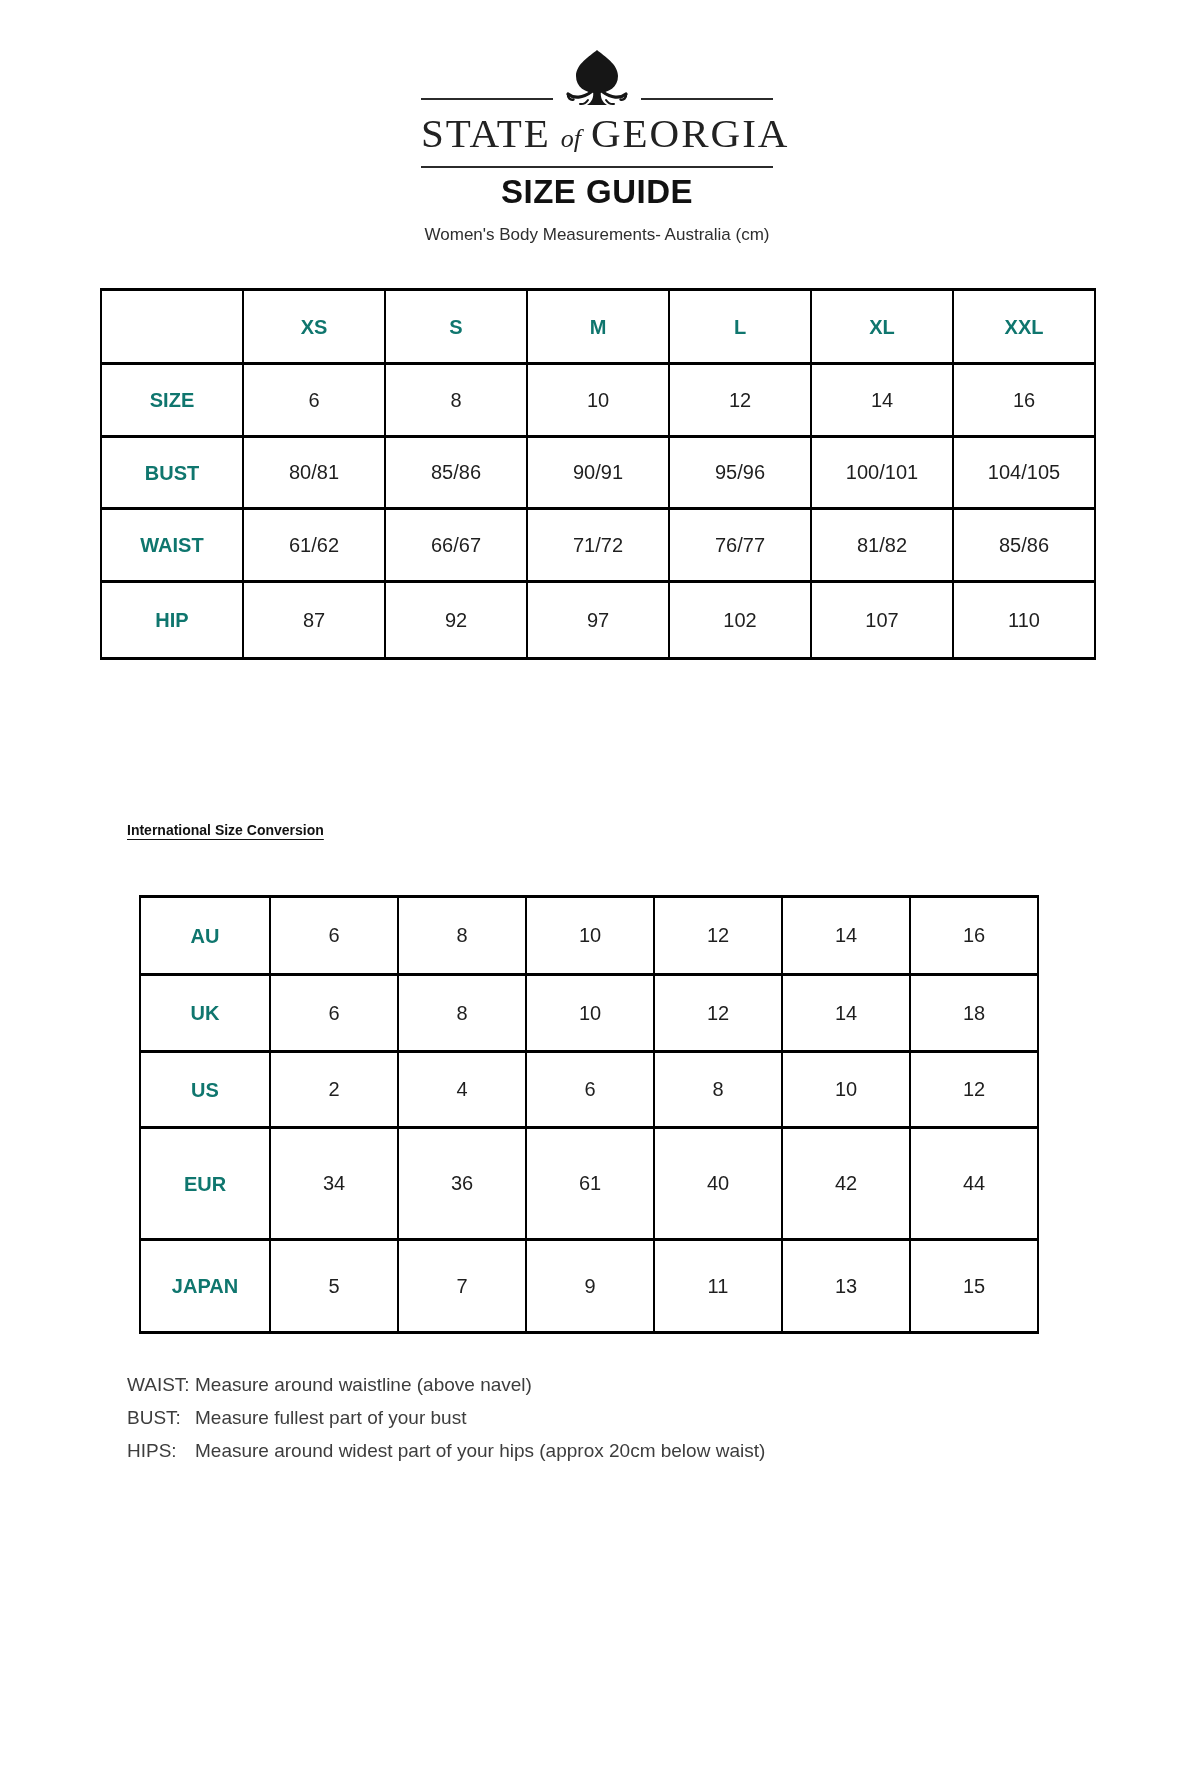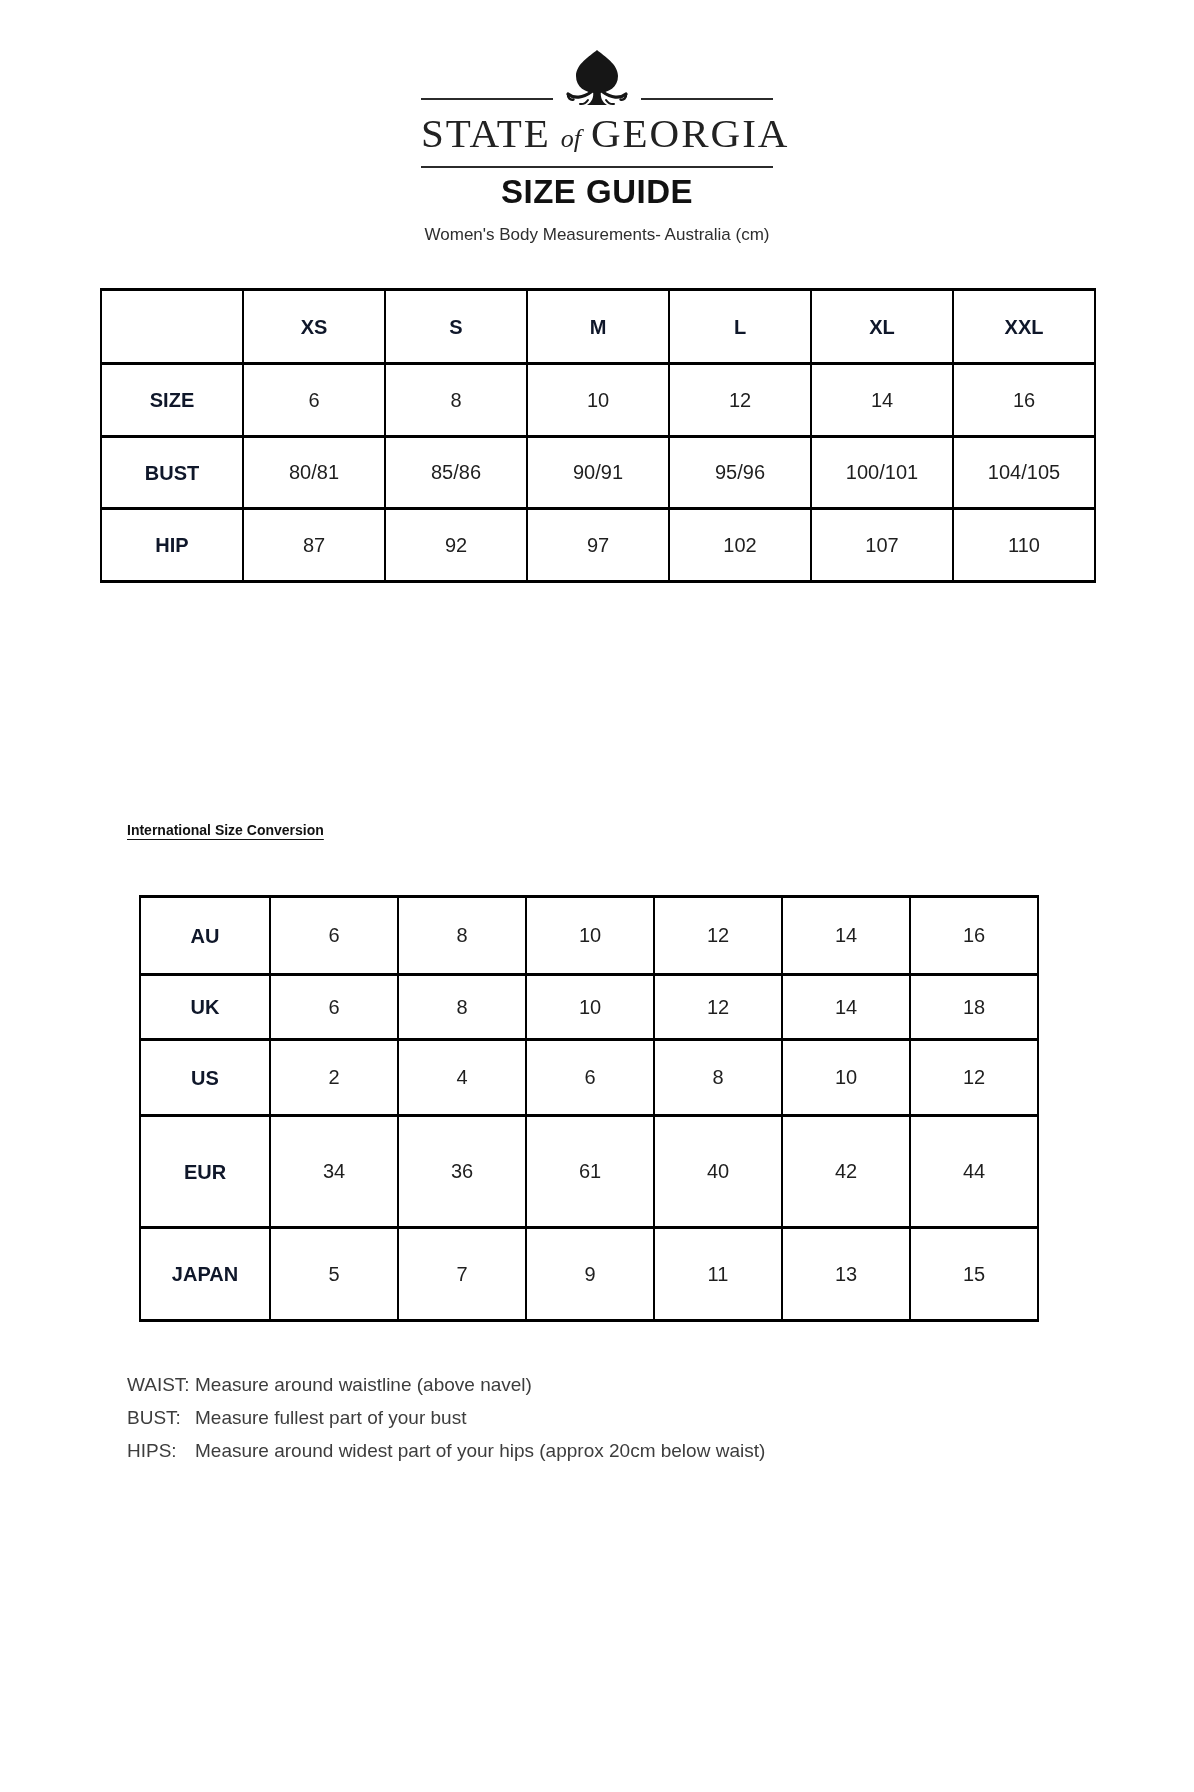--- a/index.html
+++ b/index.html
@@ -31,41 +31,41 @@
   
   table { border-collapse:collapse; table-layout:fixed; }
   td, th {
     border-style:solid; border-color:#000;
     border-left-width:2px; border-right-width:2px;
     border-top-width:3px; border-bottom-width:3px;
     text-align:center; vertical-align:middle;
     font-size:20px; color:#1f1f1f; font-weight:400;
     overflow:hidden;
   }
-  th { font-weight:700; color:#0f172a; line-height:1.3; }
+  th { font-weight:700; color:#0f766e; line-height:1.3; }
 
   .t1 { position:absolute; left:100px; top:288px; }
   .t1 col { width:142px; }
   .t1 th.rowlabel { padding:0 28px; }
   .t1 tr:nth-child(1) { height:74px; }
   .t1 tr:nth-child(2) { height:73px; }
   .t1 tr:nth-child(3) { height:72px; }
   .t1 tr:nth-child(4) { height:73px; }
   .t1 tr:nth-child(5) { height:77px; }
   .t1 tr:nth-child(6) { height:106px; }
 
   .conv-heading { position:absolute; left:127px; top:822px;
                   font-size:14px; font-weight:700; color:#111;
                   text-decoration:underline; text-underline-offset:4px; }
 
   .t2 { position:absolute; left:139px; top:895px; }
   .t2 col.c0 { width:130px; }
   .t2 col.cv { width:128px; }
   .t2 tr:nth-child(1) { height:78px; }
-  .t2 tr:nth-child(2) { height:65px; }
+  .t2 tr:nth-child(2) { height:77px; }
   .t2 tr:nth-child(3) { height:76px; }
   .t2 tr:nth-child(4) { height:112px; }
   .t2 tr:nth-child(5) { height:93px; }
 
   
   .notes { position:absolute; left:127px; top:1368px; }
   .note-row { display:flex; font-size:19px; line-height:33px; color:#3d3d3d; }
   .note-label { width:68px; flex:0 0 68px; }
   .note-text { white-space:nowrap; }
 </style>
@@ -133,20 +133,29 @@
   <tr>
     <th class="rowlabel">BUST</th>
     <td>80/81</td>
     <td>85/86</td>
     <td>90/91</td>
     <td>95/96</td>
     <td>100/101</td>
     <td>104/105</td>
   </tr>
   <tr>
+    <th class="rowlabel">WAIST</th>
+    <td>61/62</td>
+    <td>66/67</td>
+    <td>71/72</td>
+    <td>76/77</td>
+    <td>81/82</td>
+    <td>85/86</td>
+  </tr>
+  <tr>
     <th class="rowlabel">HIP</th>
     <td>87</td>
     <td>92</td>
     <td>97</td>
     <td>102</td>
     <td>107</td>
     <td>110</td>
   </tr>
 </tbody>
   </table>

